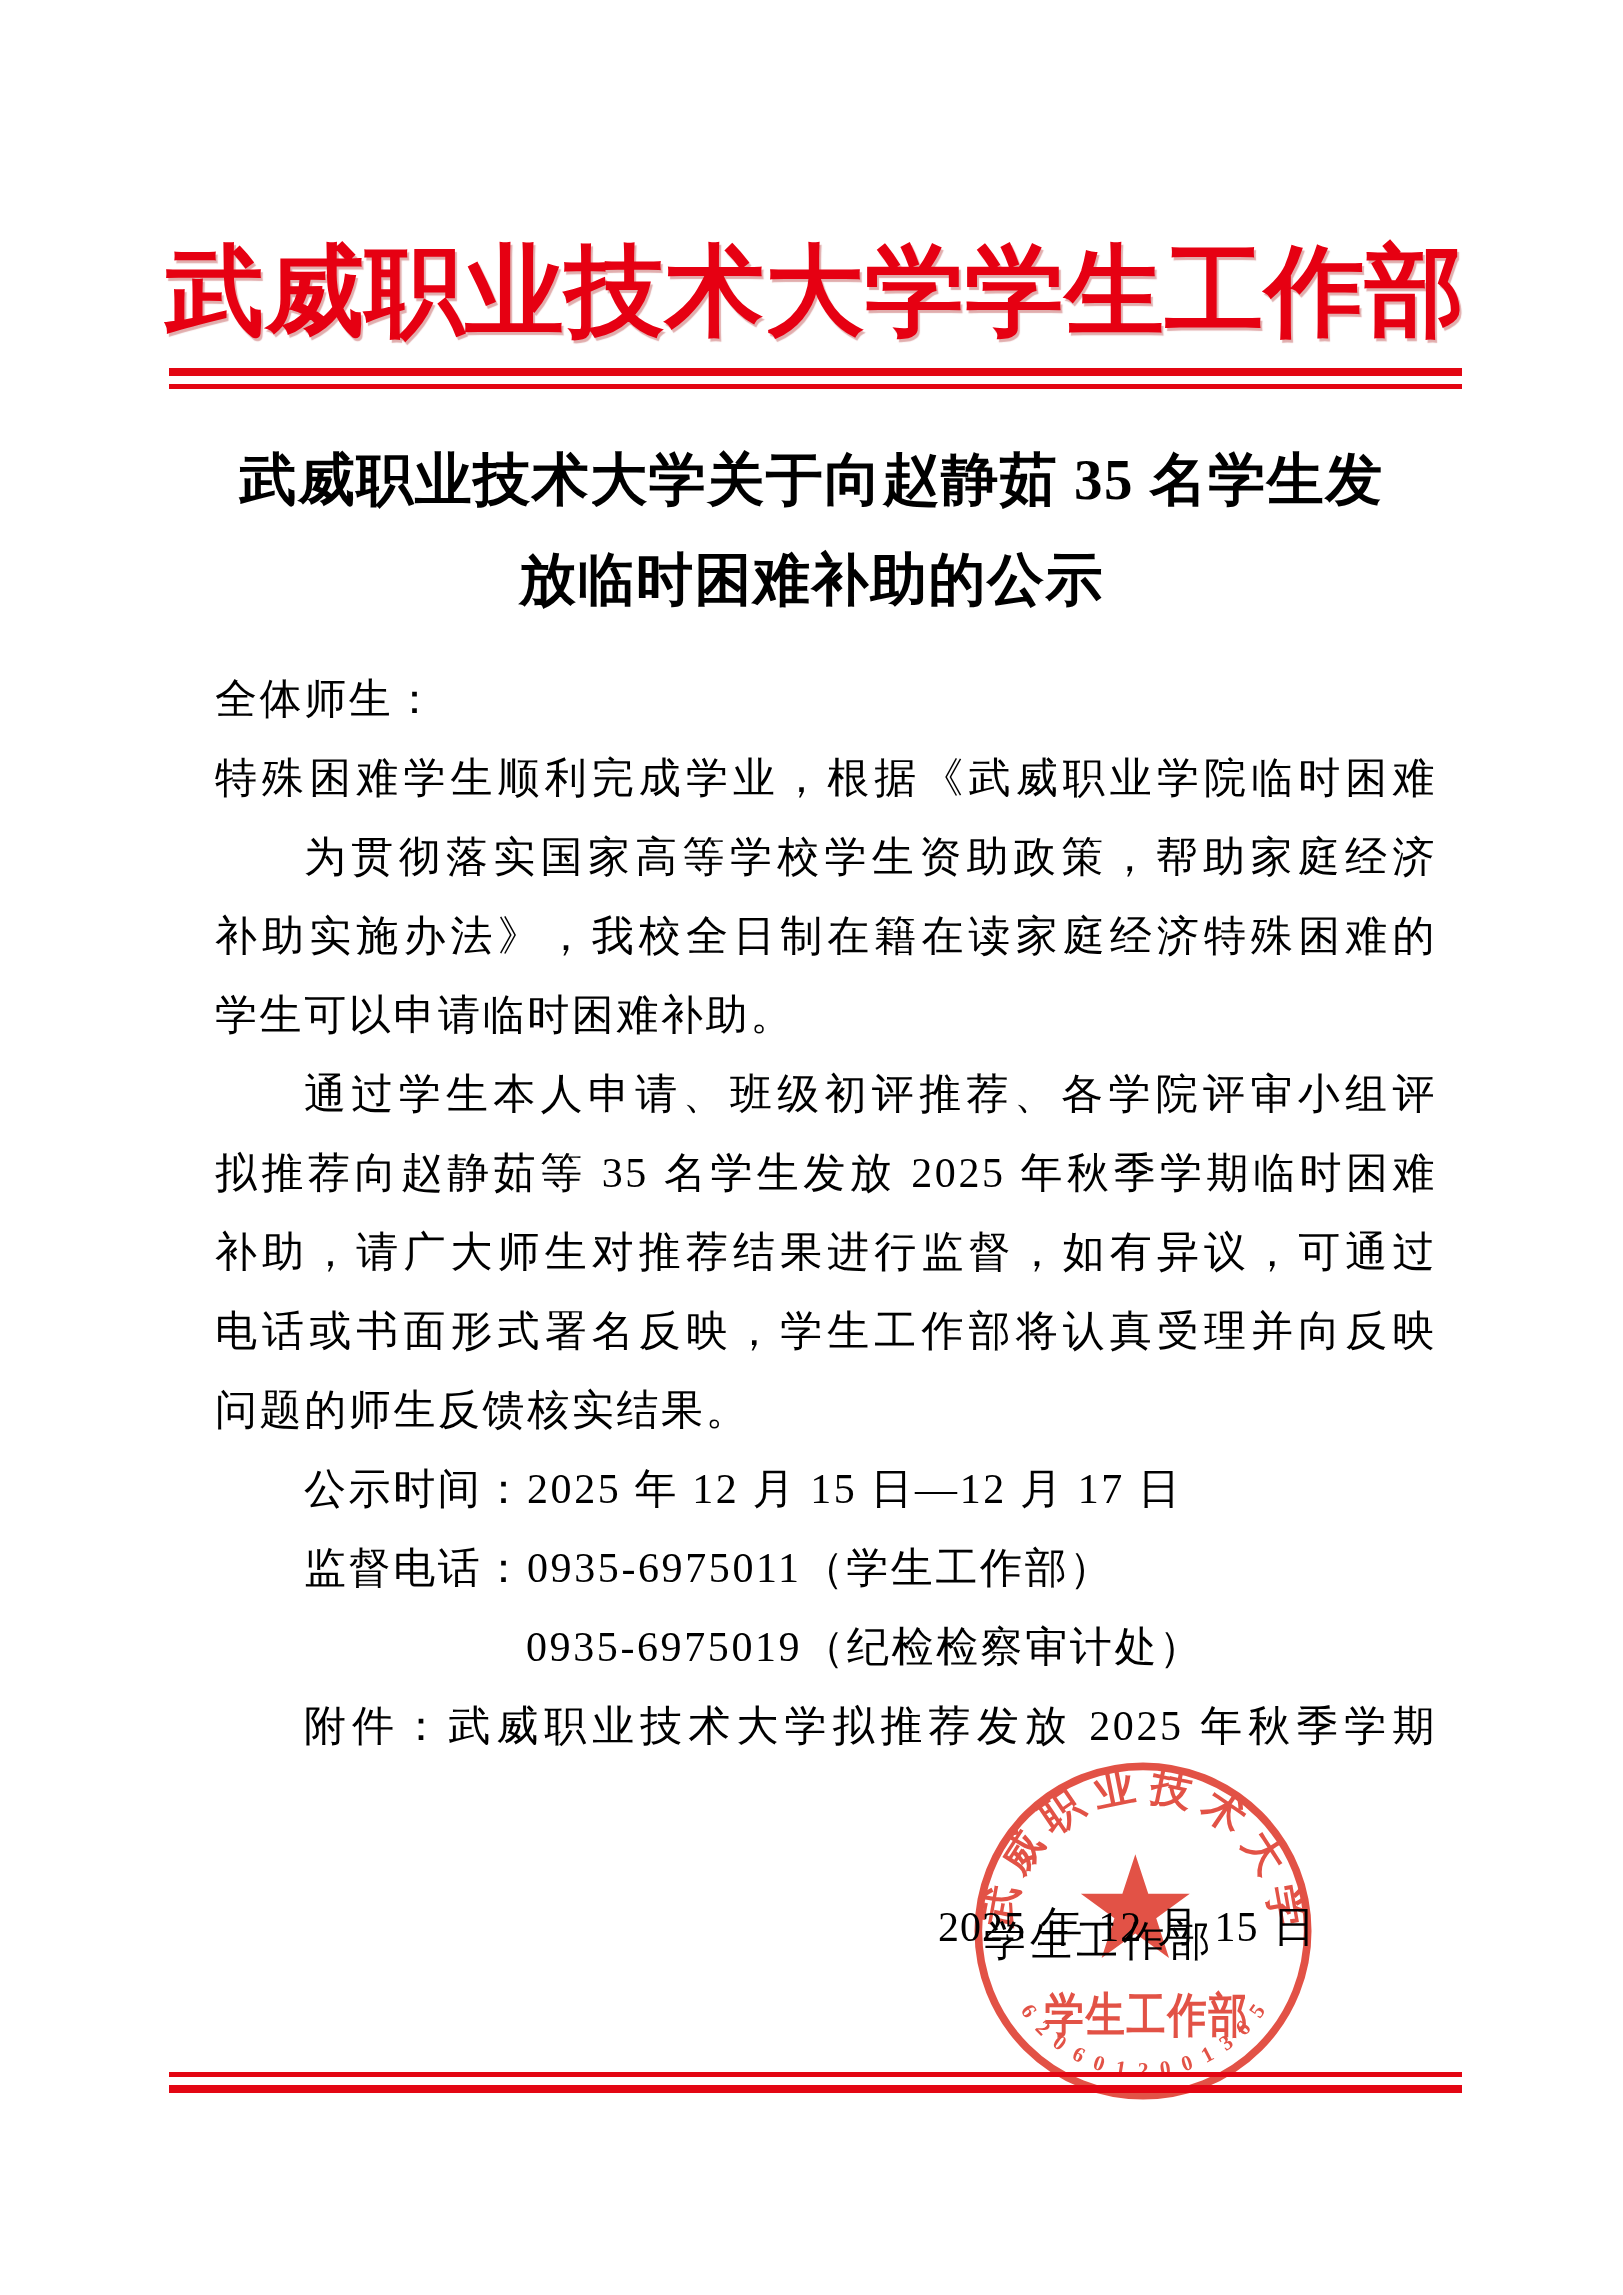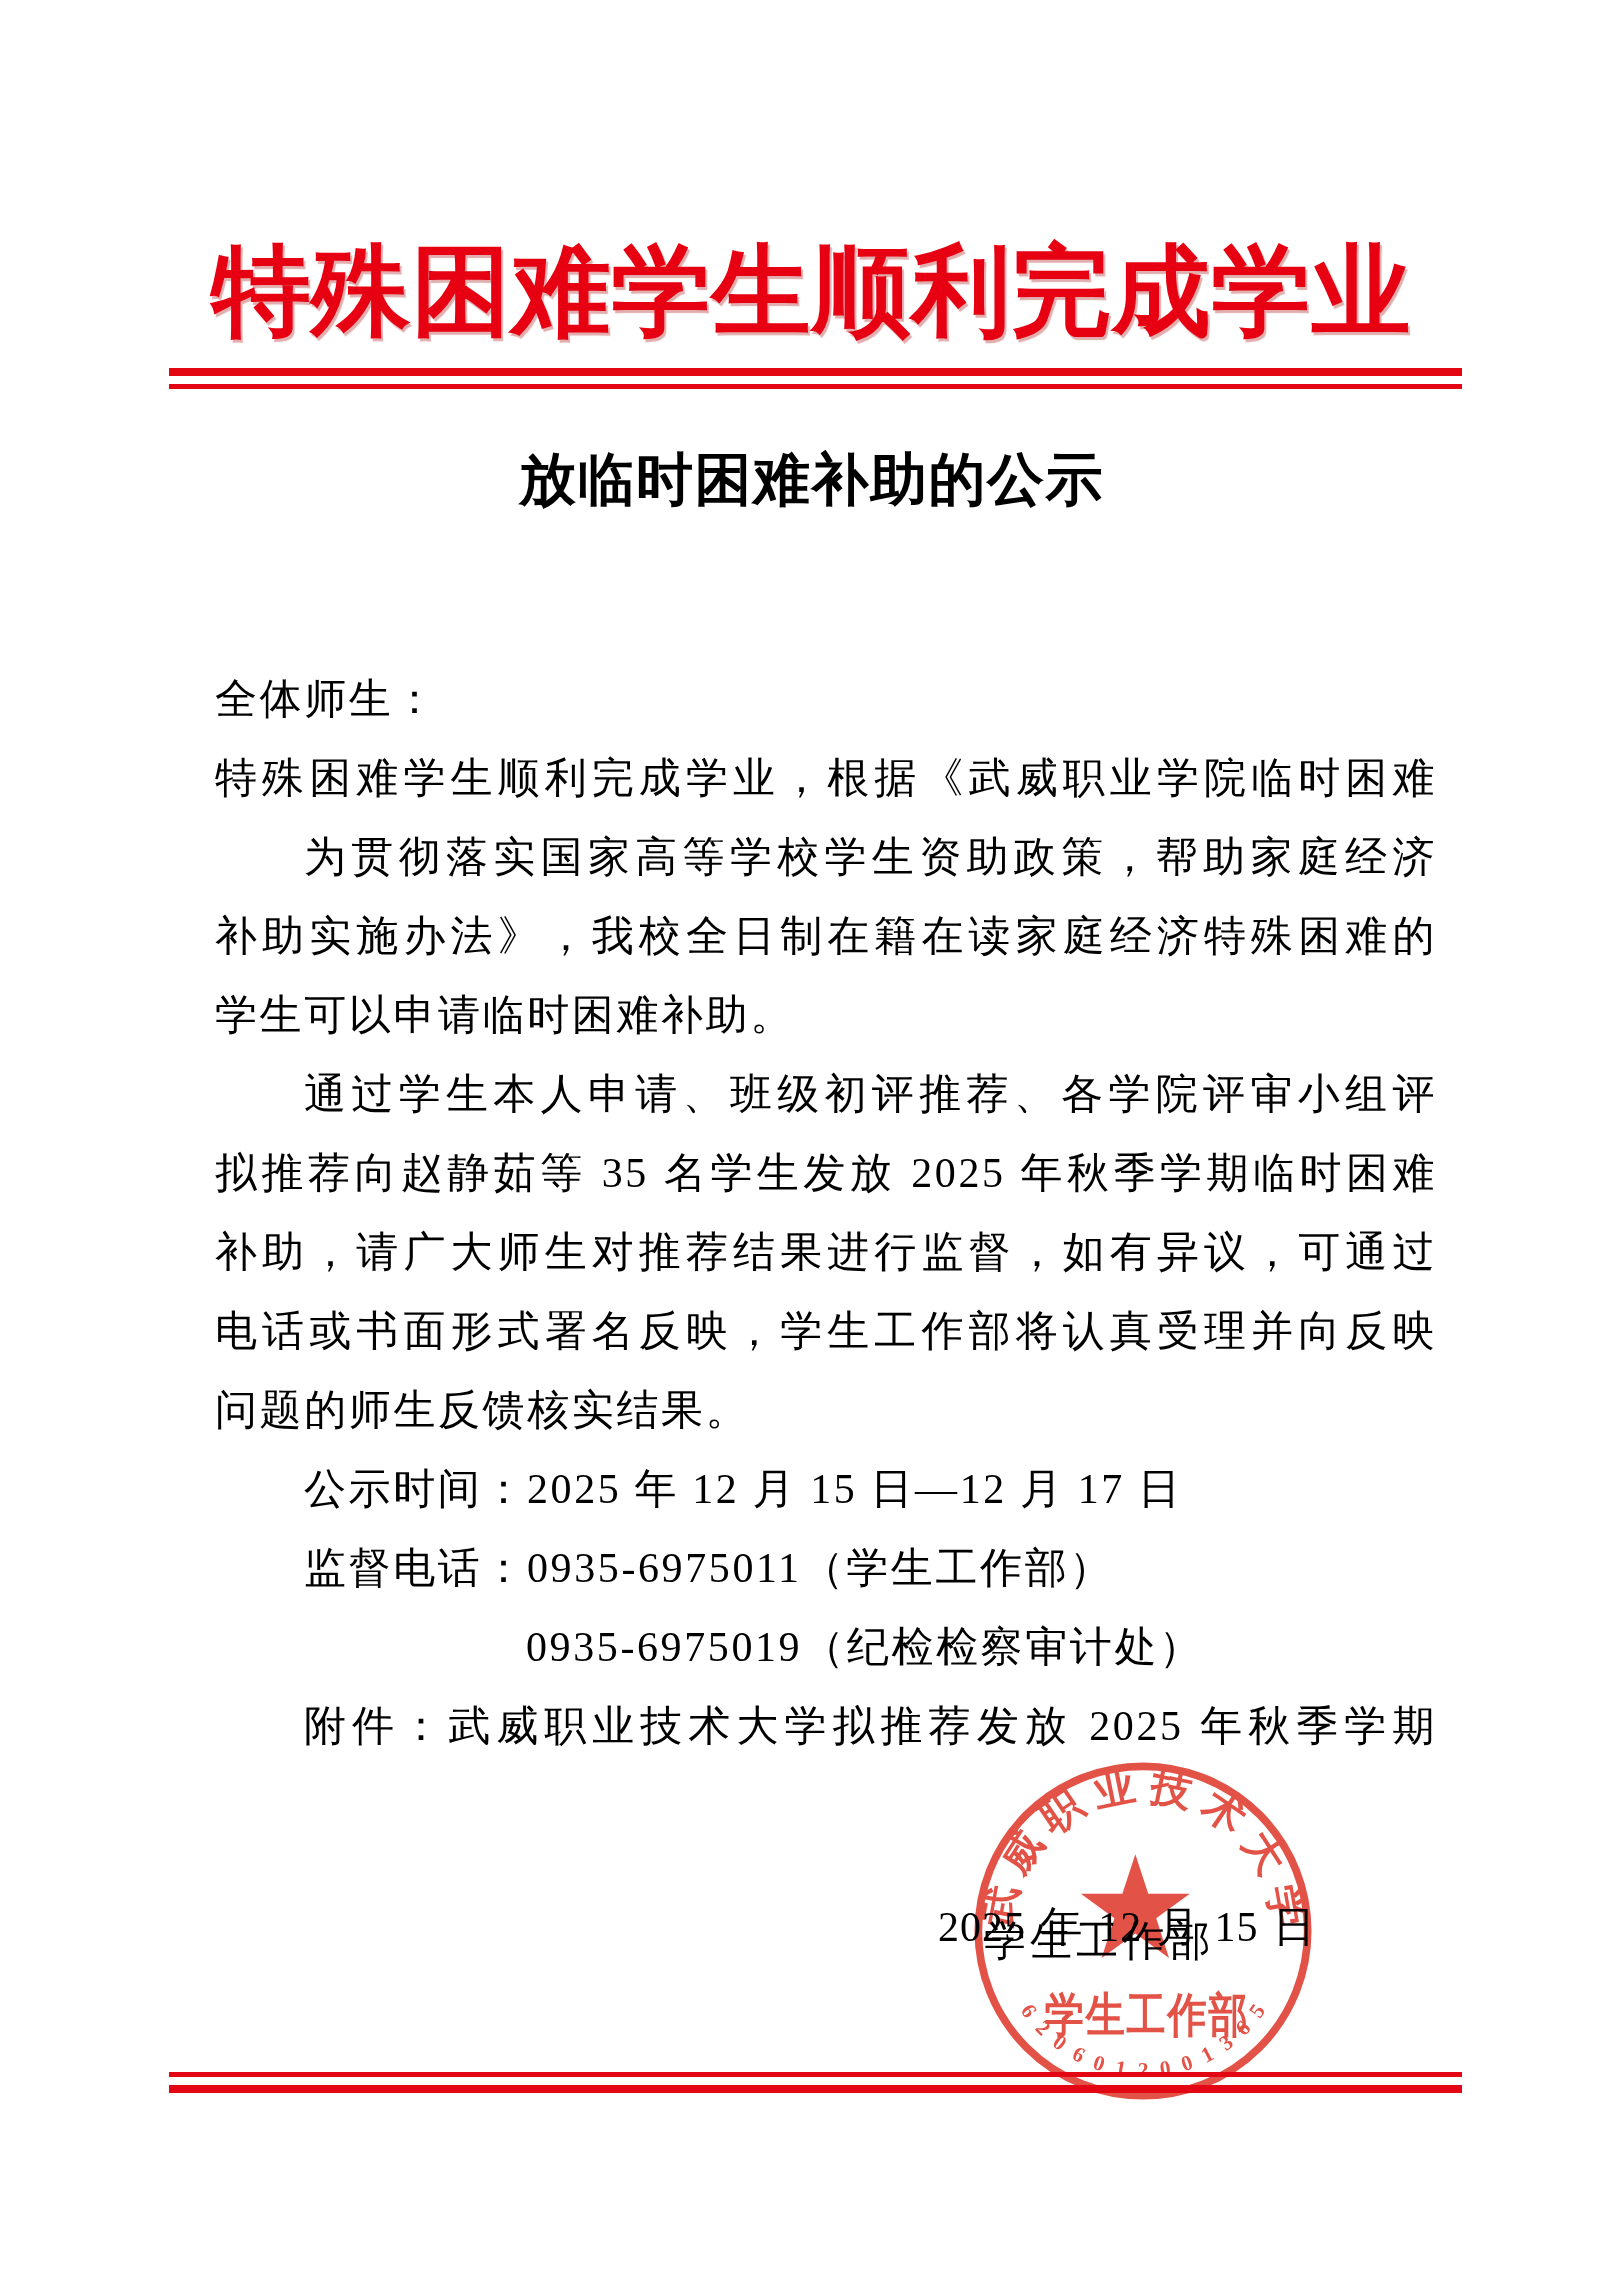--- a/index.html
+++ b/index.html
@@ -53,26 +53,27 @@
   .stamp text{font-family:"Liberation Serif","DejaVu Serif",serif;}
   .arc-char{font-size:80px;font-weight:bold;fill:var(--stamp-red);text-anchor:middle;}
   .serial-char{font-size:42px;font-weight:bold;fill:var(--stamp-red);text-anchor:middle;}
   .stamp-center{font-size:92px;font-weight:bold;fill:var(--stamp-red);text-anchor:middle;letter-spacing:4px;}
 </style>
 </head>
 <body>
 
 <div class="page">
 
-  <div class="masthead">特殊困难学生顺利完成学业</div>
+  <div class="masthead">武威职业技术大学学生工作部</div>
 
   <div class="rule top-thick"></div>
   <div class="rule top-thin"></div>
 
   <div class="doc-title">
+    <div>武威职业技术大学关于向赵静茹 35 名学生发</div>
     <div>放临时困难补助的公示</div>
   </div>
 
   <div class="body-block" id="body-lines">
       <div class="bline" style="padding-left: 0px;">全体师生：</div>
       <div class="bline fill" style="padding-left: 0px;">特殊困难学生顺利完成学业，根据《武威职业学院临时困难</div>
       <div class="bline fill" style="padding-left: 89px;">为贯彻落实国家高等学校学生资助政策，帮助家庭经济</div>
       <div class="bline fill" style="padding-left: 0px;">补助实施办法》，我校全日制在籍在读家庭经济特殊困难的</div>
       <div class="bline" style="padding-left: 0px;">学生可以申请临时困难补助。</div>
       <div class="bline fill" style="padding-left: 89px;">通过学生本人申请、班级初评推荐、各学院评审小组评</div>

